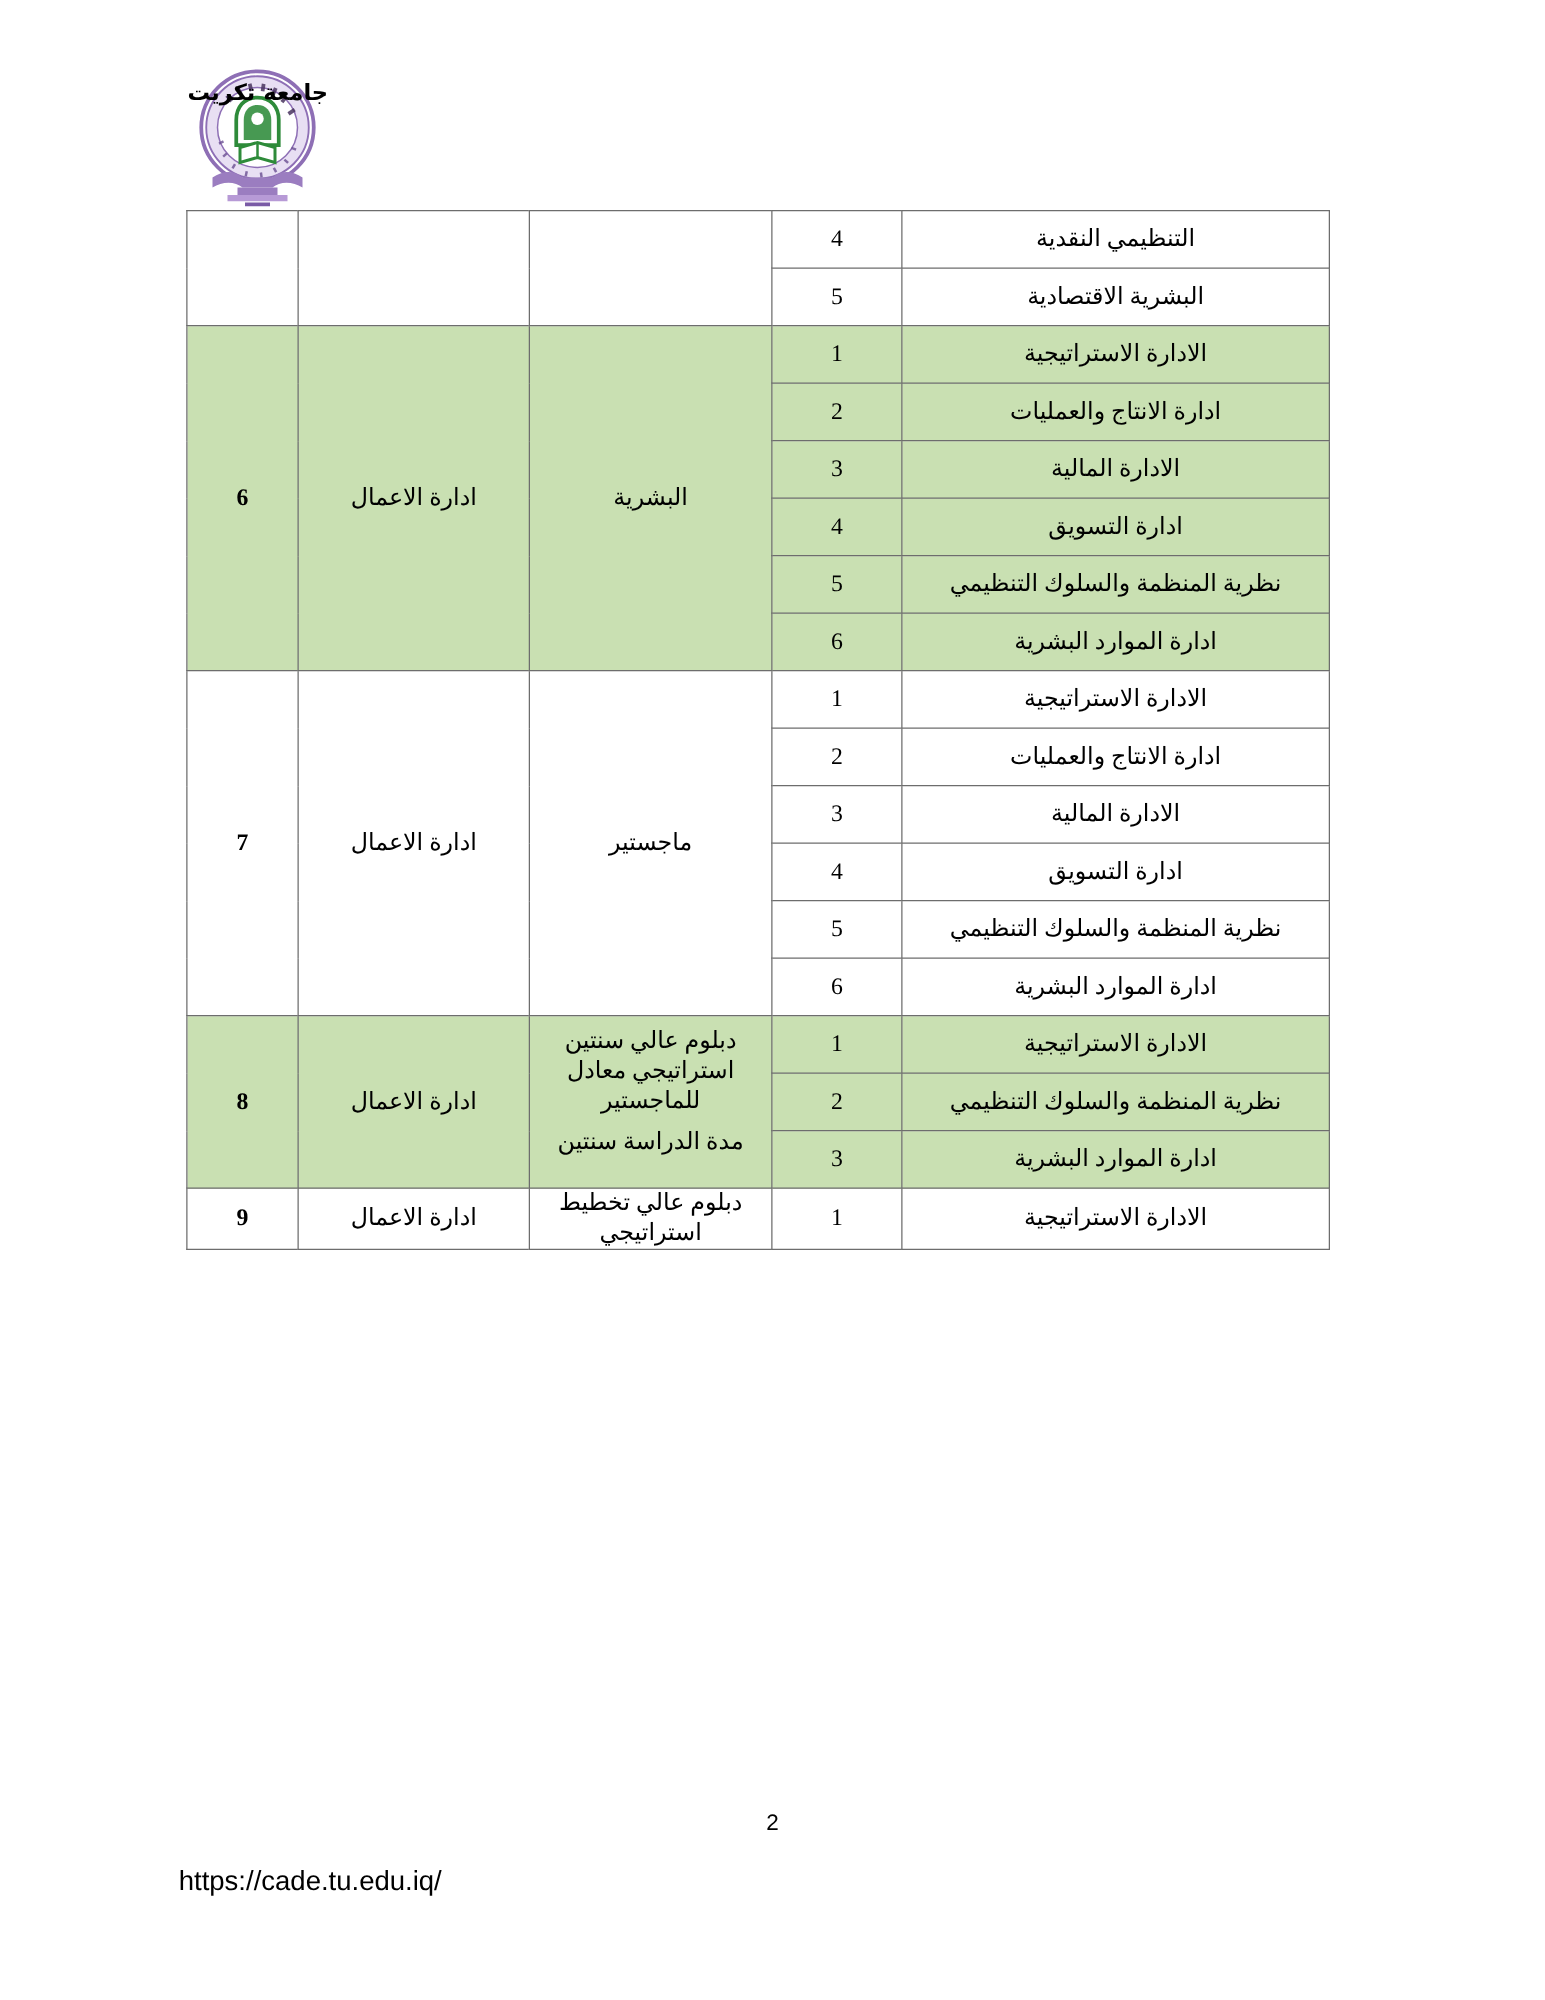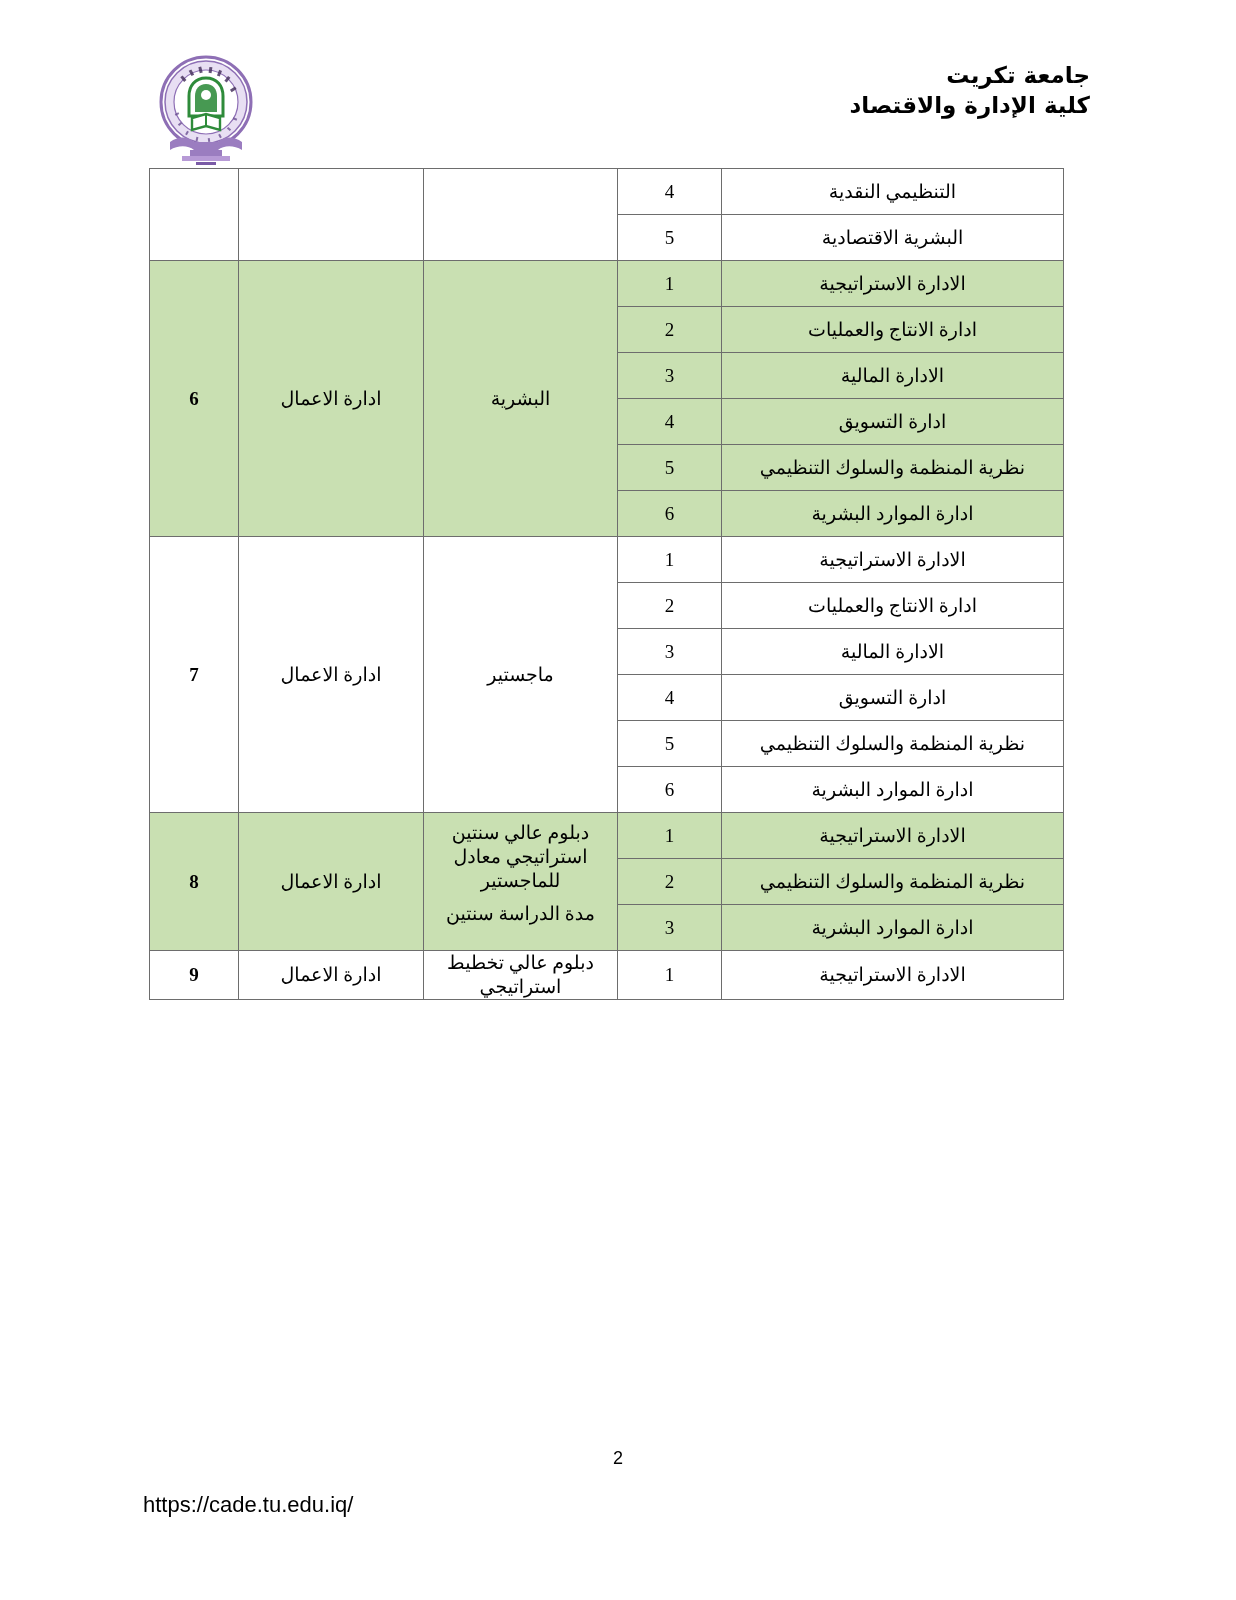--- a/index.html
+++ b/index.html
@@ -37,25 +37,25 @@
     position: absolute;
     top: 10px;
     left: 0;
     width: 100%;
     text-align: left;
     direction: rtl;
   }
   .header-line {
     font-family: "DejaVu Sans", "Liberation Sans", sans-serif;
     font-weight: bold;
-    font-size: 23px;
+    font-size: 18px;
     line-height: 30px;
     letter-spacing: 0px;
     white-space: nowrap;
-    text-align: right;
+    text-align: left;
     unicode-bidi: plaintext;
   }
 
   
   .table-wrap {
     position: absolute;
     top: 168px;
     left: 150px;
     width: 914px;
   }
@@ -162,21 +162,20 @@
 
       <path d="M16 92 C24 86 34 86 40 92 L64 92 C70 86 80 86 88 92 L88 100 C80 95 70 95 64 100 L40 100 C34 95 24 95 16 100 Z" fill="#9b7dc0"></path>
       <rect x="36" y="100" width="32" height="8" fill="#9b7dc0"></rect>
       <rect x="28" y="106" width="48" height="5" fill="#b79ad6"></rect>
       <rect x="42" y="112" width="20" height="3" fill="#7a5ba6"></rect>
     </svg>
   </div>
 
   <div class="header-lines">
     <div class="header-line">جامعة تكريت</div>
-    <div class="header-line">كلية الإدارة والاقتصاد</div>
   </div>
 </div>
 
 <div class="table-wrap">
   <table class="schedule">
     <colgroup>
       <col class="c-subject">
         <col class="c-num">
         <col class="c-degree">
         <col class="c-dept">

